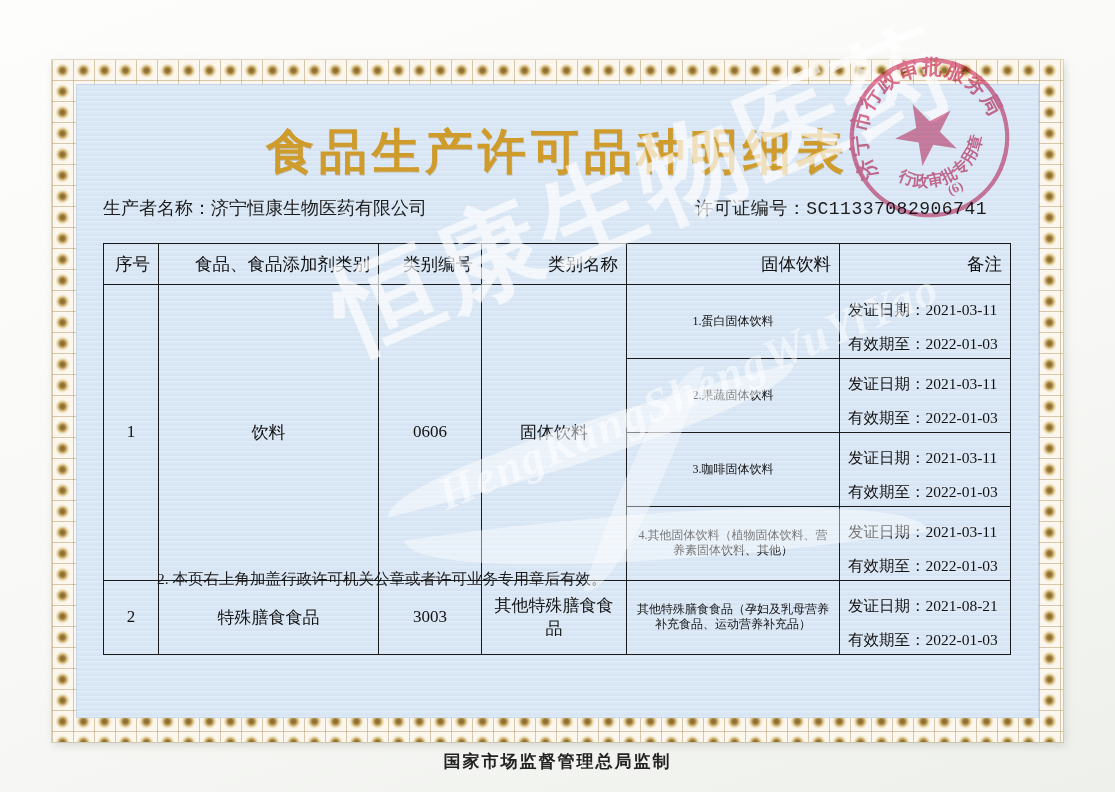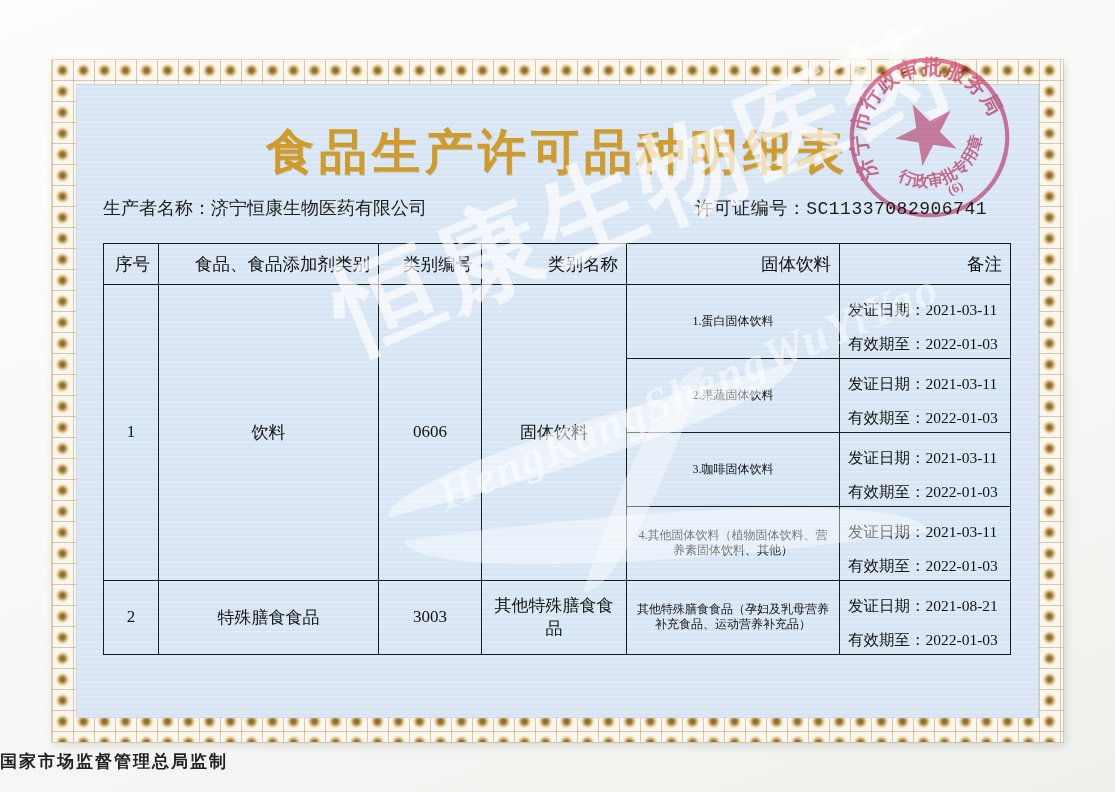--- a/index.html
+++ b/index.html
@@ -73,21 +73,21 @@
   
   .notes{
     position:absolute;left:34px;top:482px;
     font-size:15.5px;color:#1a1a1a;line-height:1.65;
   }
   .notes .line2{padding-left:47px;}
 
   
   .footer{
     position:absolute;left:0;right:0;top:750px;
-    text-align:left;font-weight:bold;font-size:17px;color:#222;
+    text-align:center;font-weight:bold;font-size:17px;color:#222;
     letter-spacing:2px;
   }
 
   
   .wm-layer{position:absolute;inset:0;pointer-events:none;z-index:6;}
   .wm-cn{
     position:absolute;left:340px;top:250px;width:640px;
     transform:rotate(-23deg);transform-origin:left center;
     font-size:104px;font-weight:bold;color:rgba(255,255,255,0.55);
     letter-spacing:6px;white-space:nowrap;
@@ -186,20 +186,21 @@
             <td class="detail">其他特殊膳食食品（孕妇及乳母营养补充食品、运动营养补充品）</td>
             <td class="remark">
               <div class="remark-line"><span>发证日期：</span><span>2021-08-21</span></div>
               <div class="remark-line"><span>有效期至：</span><span>2022-01-03</span></div>
             </td>
           </tr>
         </tbody>
       </table>
 
       <div class="notes">
+        <div class="line2">2. 本页右上角加盖行政许可机关公章或者许可业务专用章后有效。</div>
       </div>
 
       <div class="wm-layer">
         <div class="leaf leaf1"></div>
         <div class="leaf leaf2"></div>
         <div class="leaf leaf3"></div>
       </div>
 
     </div>
   </div>

